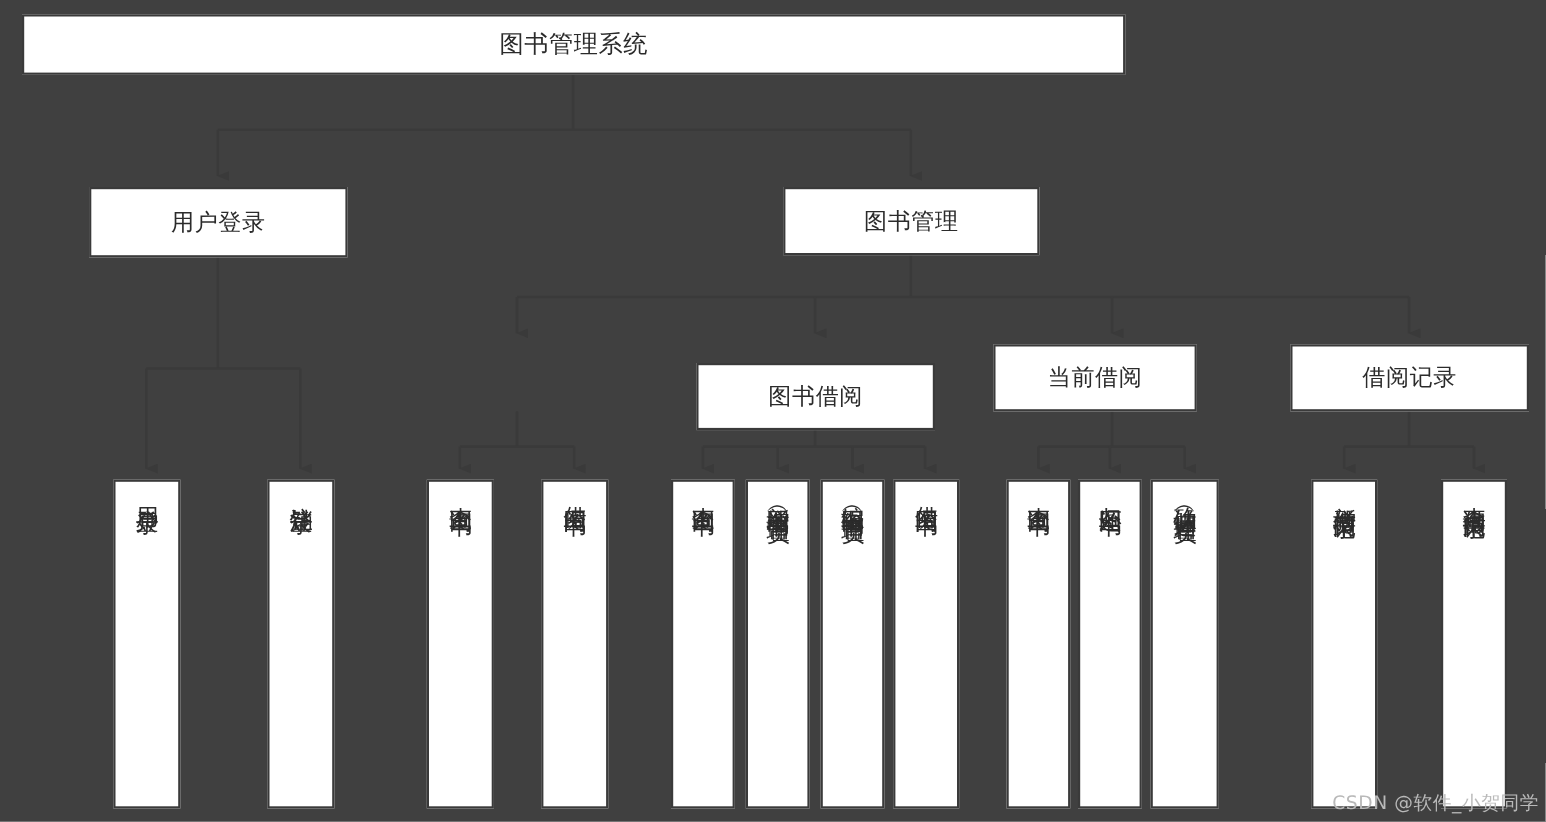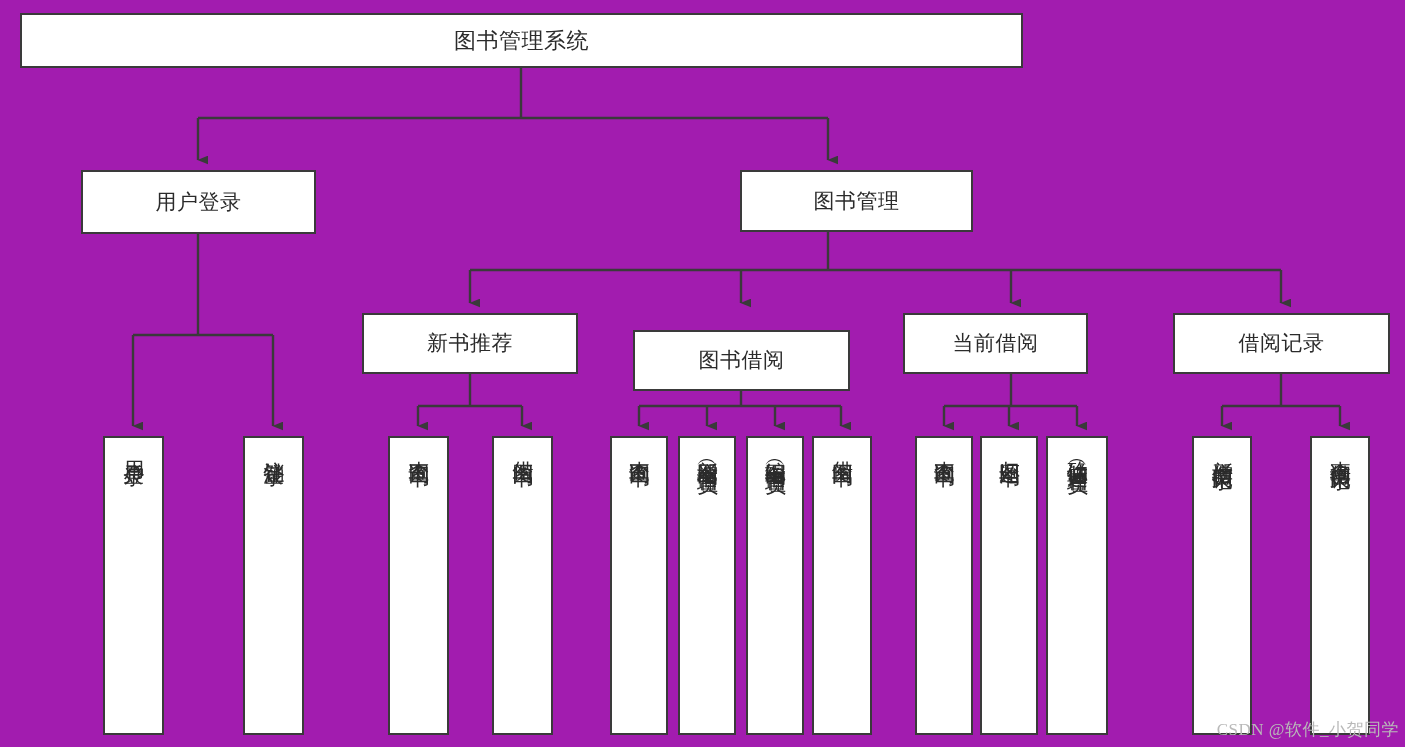--- a/index.html
+++ b/index.html
@@ -10,21 +10,21 @@
   body {
     width: 1405px;
     height: 747px;
     font-family: "DejaVu Sans", "Liberation Sans", sans-serif;
     overflow: hidden;
   }
   #diagram-root {
     position: relative;
     width: 1405px;
     height: 747px;
-    background: #a21caf;
+    background: #404040;
   }
   svg#tree-svg {
     position: absolute;
     left: 0;
     top: 0;
     width: 1405px;
     height: 747px;
   }
   .node-box {
     position: absolute;
@@ -59,21 +59,20 @@
   .node-box.root .node-label { font-size: 22px; }
   #watermark {
     position: absolute;
     right: 6px;
     bottom: 6px;
     font-size: 17px;
     color: #b9b9b9;
     white-space: nowrap;
     letter-spacing: 0.5px;
     pointer-events: none;
-    font-family: Liberation Serif, serif;
   }
 </style>
 </head>
 <body>
 
 <div id="diagram-root">
 
   <svg id="tree-svg" viewBox="0 0 1405 747" xmlns="http://www.w3.org/2000/svg">
     <defs>
       <marker id="arrowhead" markerWidth="9" markerHeight="11" refX="4.5" refY="10.4" orient="auto" markerUnits="userSpaceOnUse">
@@ -124,27 +123,24 @@
     </g>
   </svg>
 
   <div class="node-box root" style="left:20px; top:13px; width:1003px; height:55px;">
     <span class="node-label">图书管理系统</span>
   </div>
 
   <div class="node-box" style="left:81px; top:170px; width:235px; height:64px;">
     <span class="node-label">用户登录</span>
   </div>
-  <div class="node-box" style="left:712px; top:170px; width:233px; height:62px;margin-left:28px;">
+  <div class="node-box" style="left:712px; top:170px; width:233px; height:62px;">
     <span class="node-label">图书管理</span>
   </div>
 
-  <div class="node-box" style="left:362px; top:313px; width:216px; height:61px;">
-    <span class="node-label">新书推荐</span>
-  </div>
   <div class="node-box" style="left:633px; top:330px; width:217px; height:61px;">
     <span class="node-label">图书借阅</span>
   </div>
   <div class="node-box" style="left:903px; top:313px; width:185px; height:61px;">
     <span class="node-label">当前借阅</span>
   </div>
   <div class="node-box" style="left:1173px; top:313px; width:217px; height:61px;align-items:center;">
     <span class="node-label">借阅记录</span>
   </div>
 

